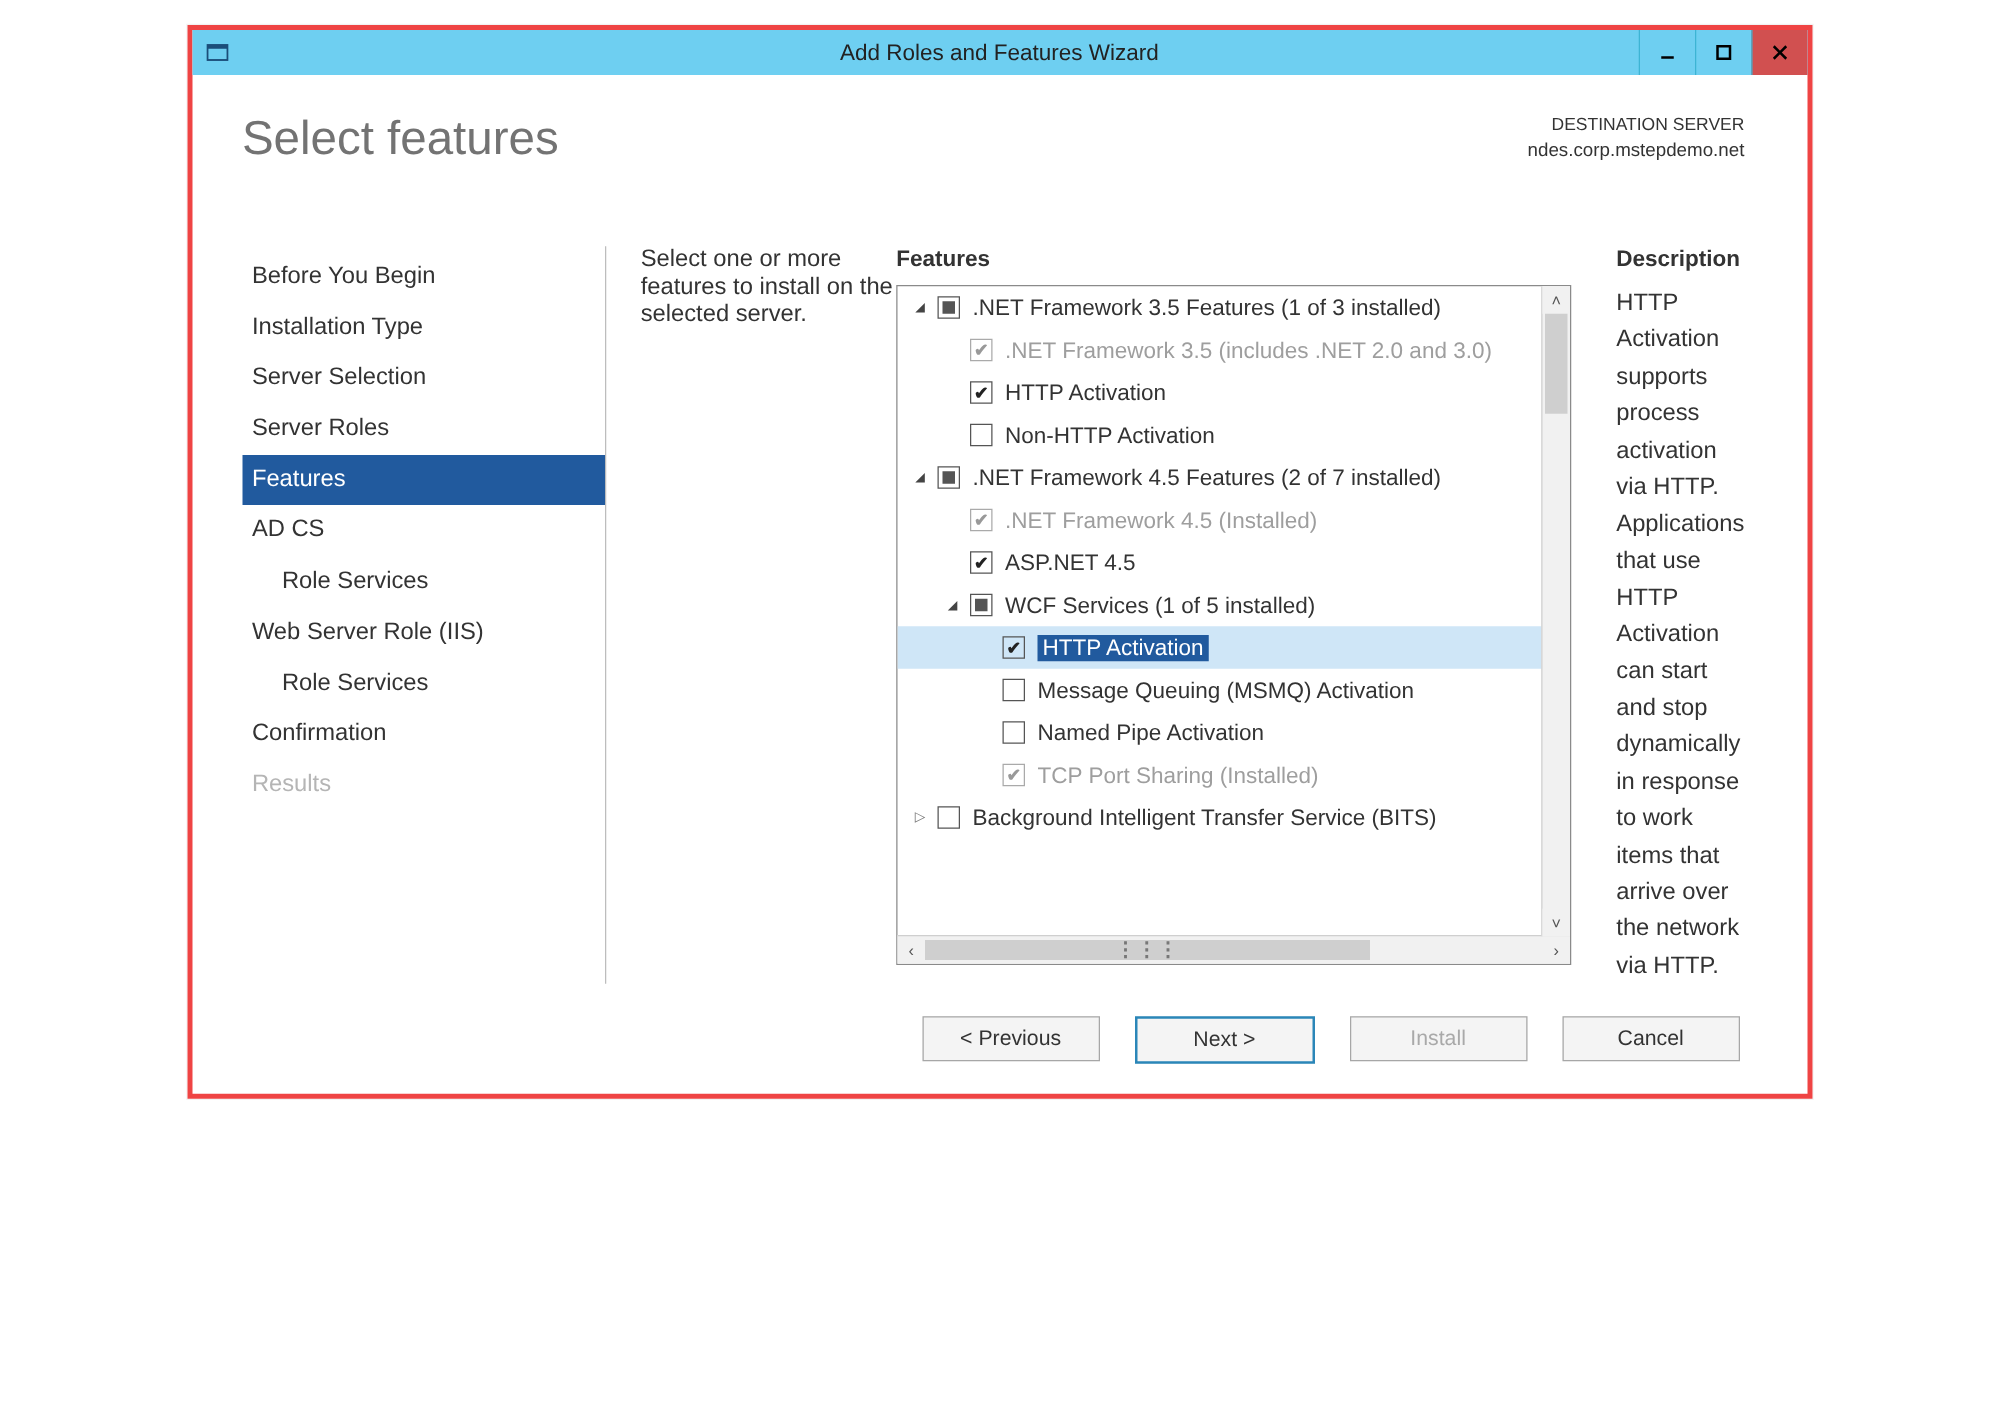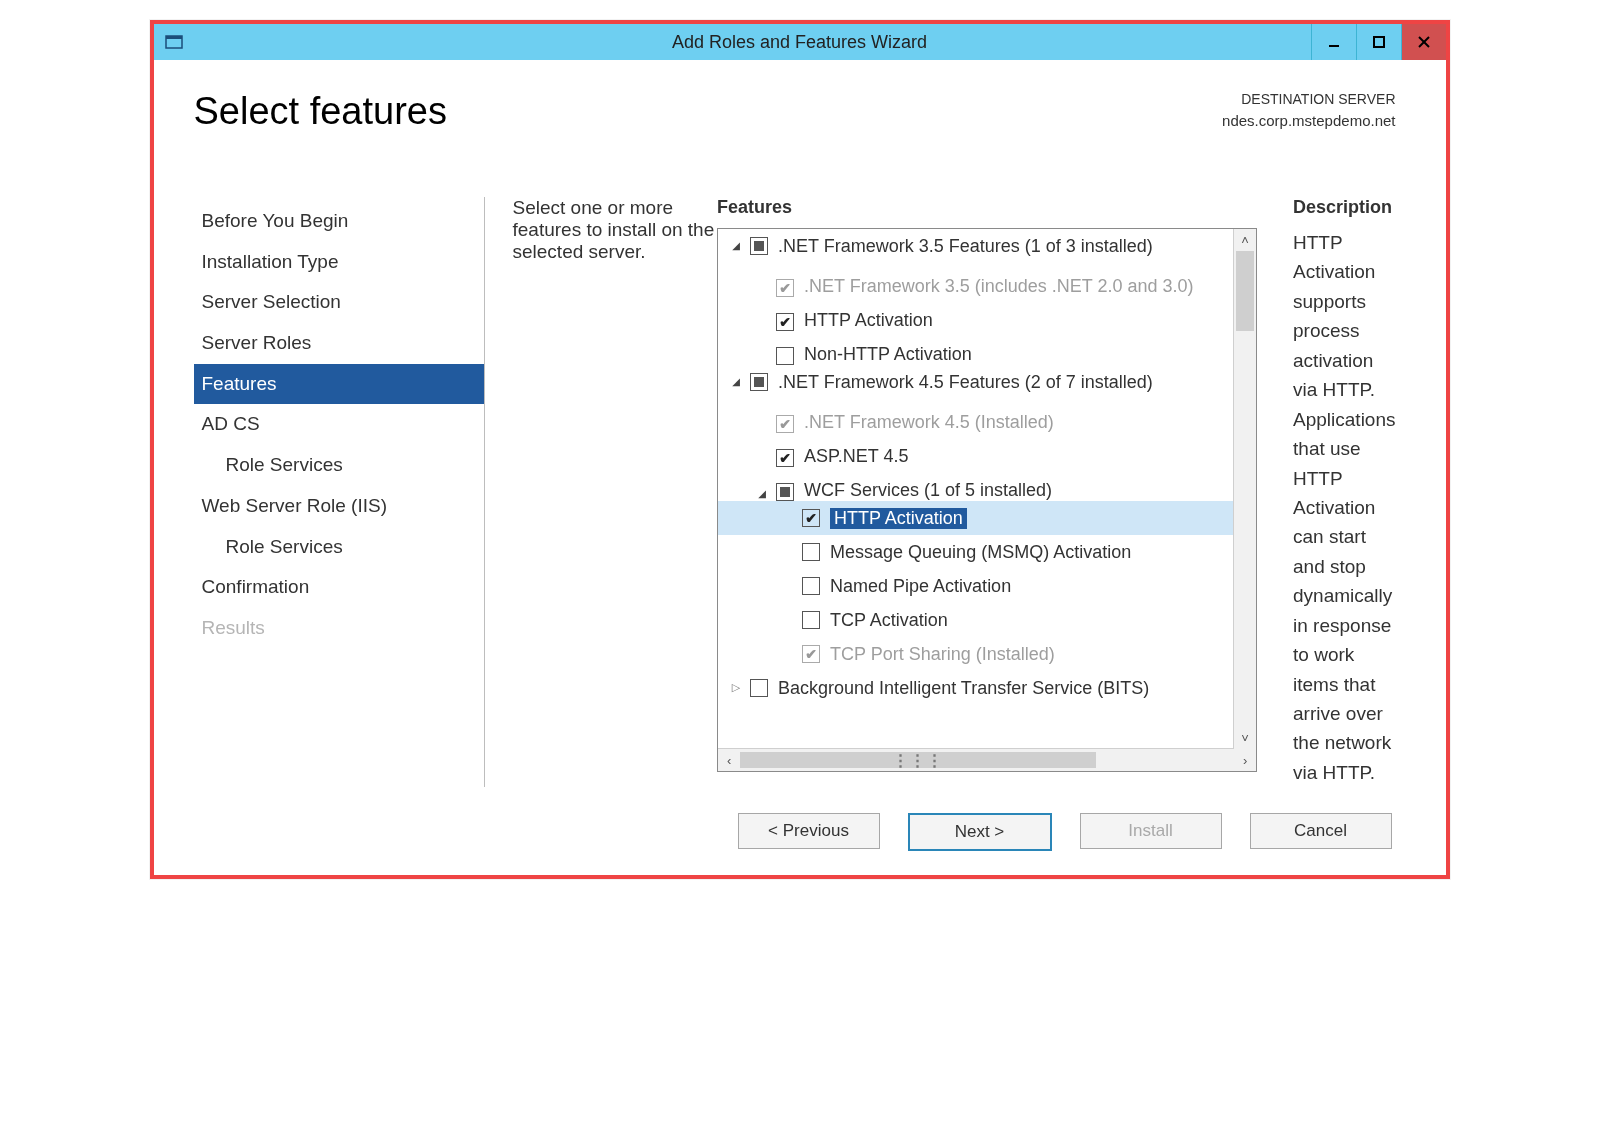--- a/index.html
+++ b/index.html
@@ -73,21 +73,21 @@
     flex: 1;
   }
   .hdr {
     display: flex;
     justify-content: space-between;
     align-items: flex-start;
   }
   .page-title {
     font-size: 38px;
     font-weight: 300;
-    color: #000000;
+    color: #737373;
     margin: 0;
   }
   .dest {
     text-align: right;
     font-size: 15px;
     color: #333;
     line-height: 1.4;
   }
   .dest .label { font-size: 14px; }
   .body {
@@ -243,21 +243,21 @@
   .lbl.dis { color:#9e9e9e; }
   .row.selected {
     background:#cfe6f7;
   }
   .row.selected .lbl.seltxt {
     background:#215a9e;
     color:#fff;
     padding:0 4px;
   }
   .ind0 { padding-left: 10px; }
-  .ind1 { padding-left: 36px; align-items: flex-end; }
+  .ind1 { padding-left: 36px; }
   .ind2 { padding-left: 62px; }
   .desc-text {
     font-size: 19px;
     color:#333;
     line-height: 1.55;
     max-width: 330px;
     margin-top: 4px;
   }
   .buttons {
     display: flex;
@@ -400,25 +400,20 @@
                     <span class="chk"></span>
                     <span class="lbl">Message Queuing (MSMQ) Activation</span>
                   </div>
                   <div class="row ind2">
                     <span class="expander "></span>
                     <span class="chk"></span>
                     <span class="lbl">Named Pipe Activation</span>
                   </div>
                   <div class="row ind2">
                     <span class="expander "></span>
-                    <span class="chk"></span>
-                    <span class="lbl">TCP Activation</span>
-                  </div>
-                  <div class="row ind2">
-                    <span class="expander "></span>
                     <span class="chk on dis"></span>
                     <span class="lbl dis">TCP Port Sharing (Installed)</span>
                   </div>
                   <div class="row ind0">
                     <span class="expander closed"></span>
                     <span class="chk"></span>
                     <span class="lbl">Background Intelligent Transfer Service (BITS)</span>
                   </div>
                 </div>
 

